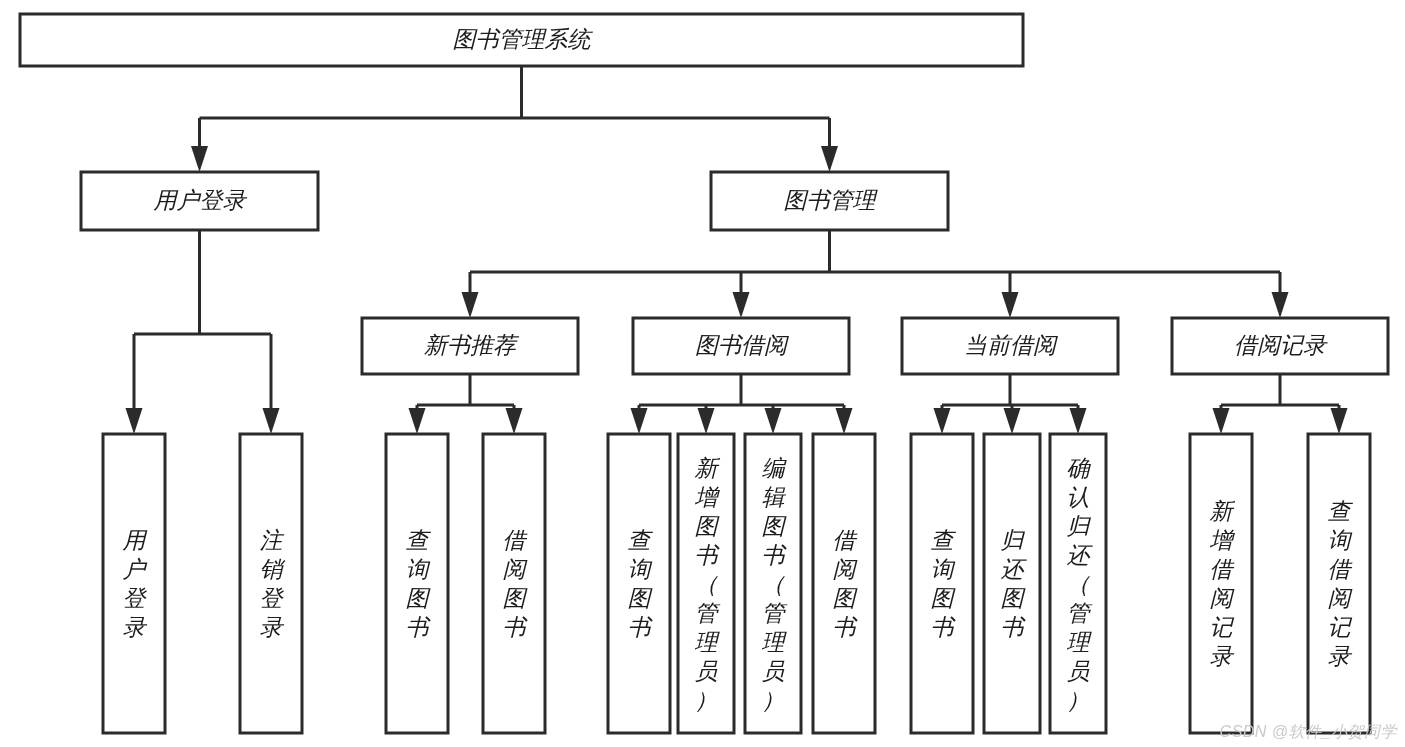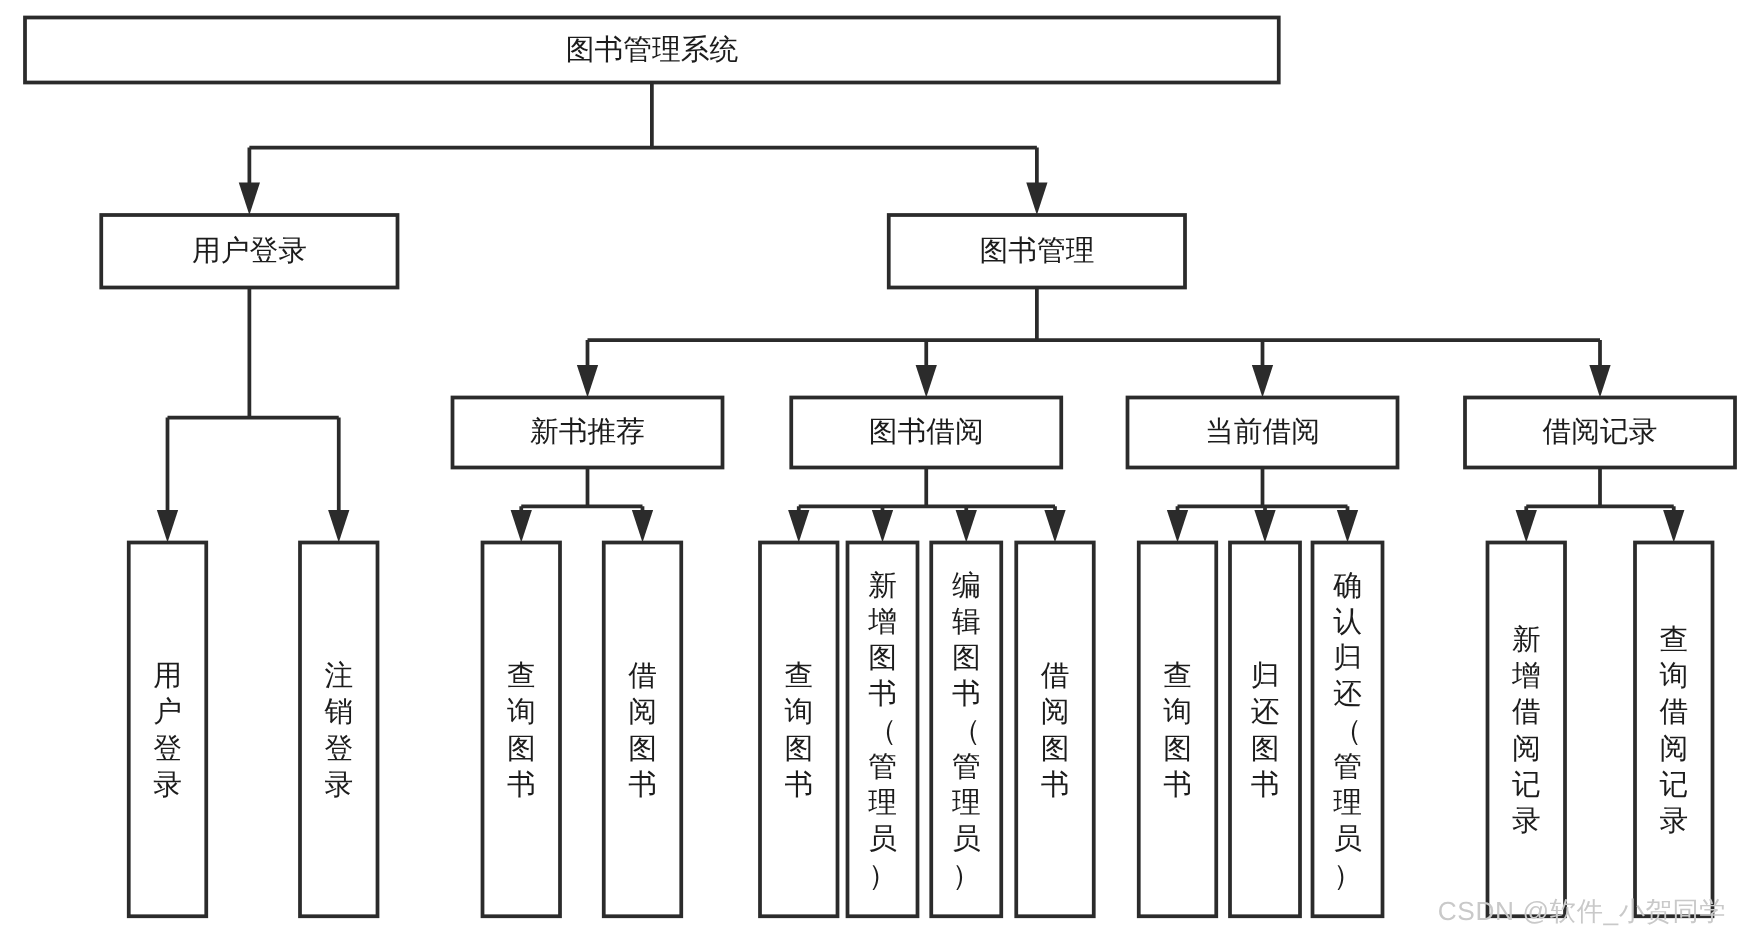--- a/index.html
+++ b/index.html
@@ -14,20 +14,21 @@
     position: relative;
     overflow: hidden;
     font-family: "Liberation Sans", "DejaVu Sans", sans-serif;
   }
   #diagram-root {
     position: absolute;
     left: 0;
     top: 0;
     width: 1405px;
     height: 747px;
+    font-style: italic;
   }
   svg.diagram {
     display: block;
     width: 1405px;
     height: 747px;
     background: #ffffff;
   }
   .node-box {
     fill: #ffffff;
     stroke: #2b2b2b;
@@ -51,24 +52,24 @@
     stroke-width: 3;
     fill: none;
     stroke-linecap: butt;
   }
   .arrow-head {
     fill: #2b2b2b;
     stroke: none;
   }
   .watermark {
     position: absolute;
-    right: 24px;
+    right: 8px;
     bottom: 4px;
     font-family: "Liberation Sans", "DejaVu Sans", sans-serif;
-    font-size: 21px;
+    font-size: 16px;
     color: #c9c9c9;
     white-space: nowrap;
     letter-spacing: 0.5px;
     user-select: none;
   }
 </style>
 </head>
 <body>
 
 <div id="diagram-root">

